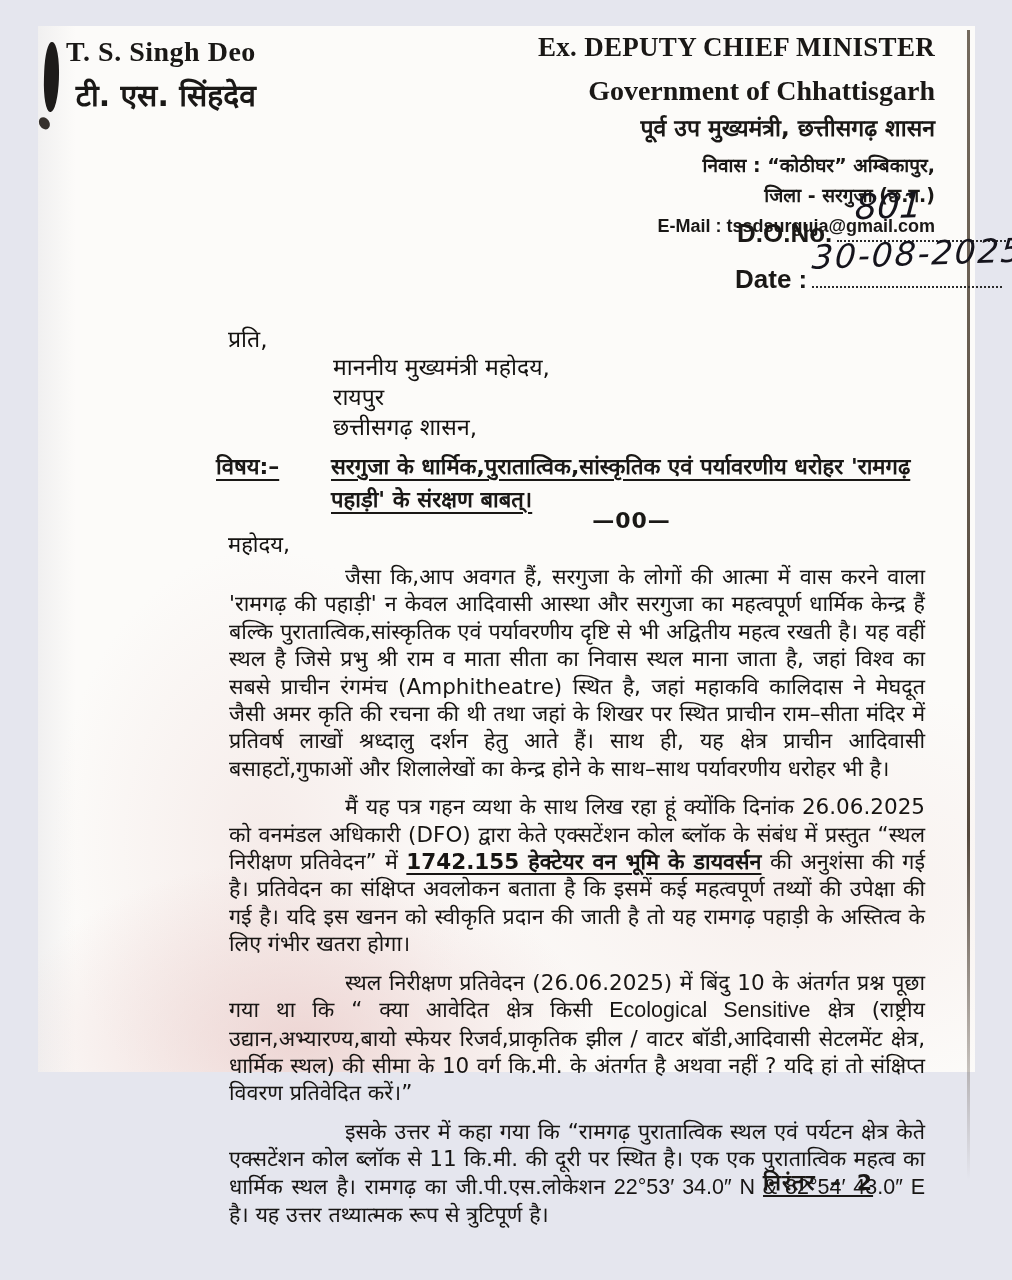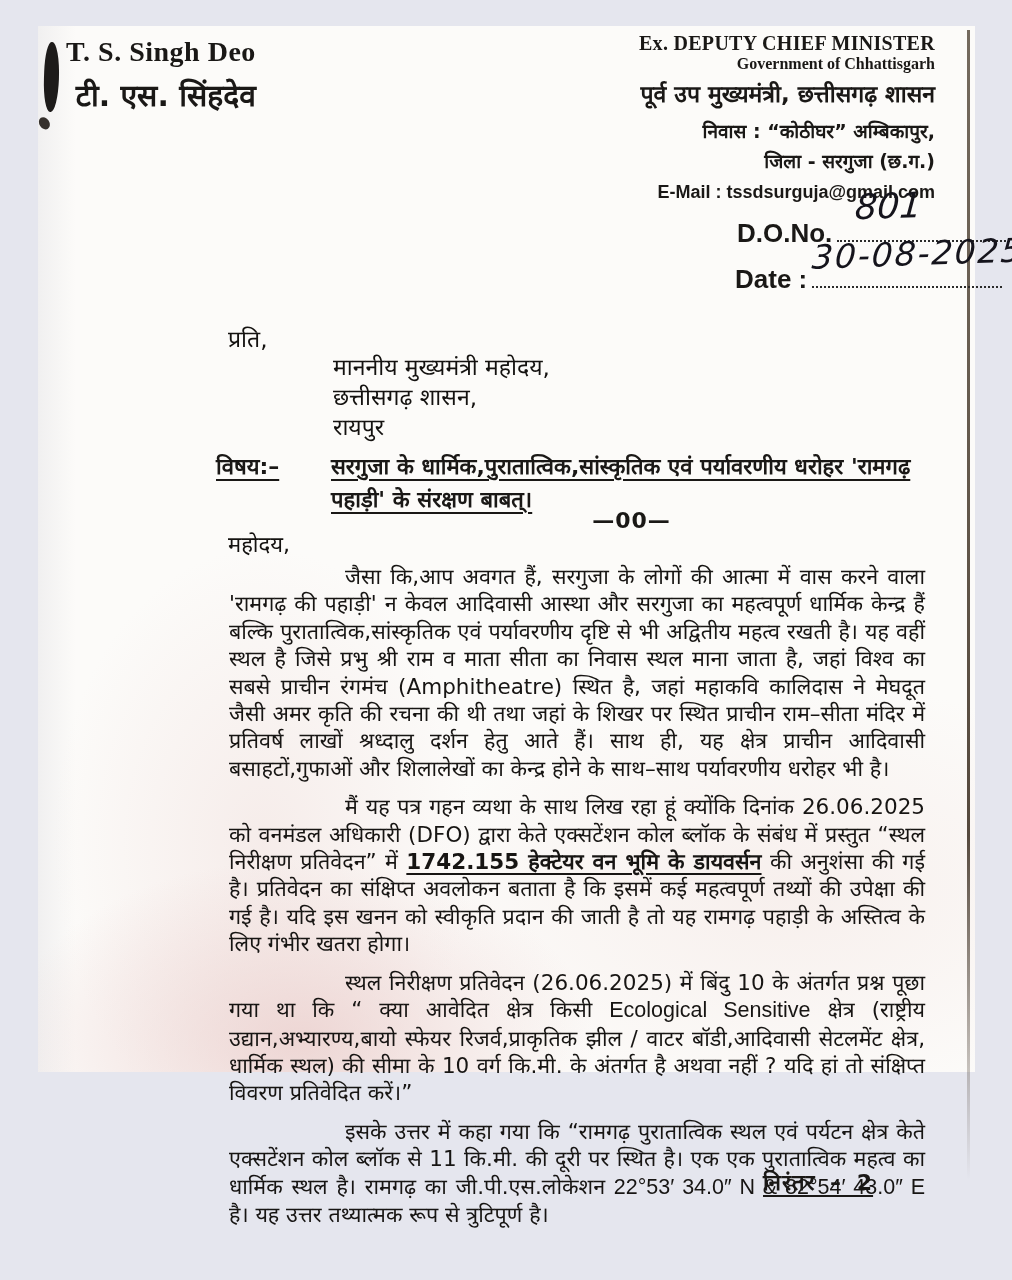--- a/index.html
+++ b/index.html
@@ -16,22 +16,22 @@
              background:linear-gradient(#746a5e,#55493d 70%,rgba(85,73,61,0));}
   .binding-mark{position:absolute;left:6px;top:16px;width:15px;height:70px;background:#1d1b1a;
                 border-radius:45% 55% 50% 50%;transform:rotate(2deg);}
   .binding-mark::after{content:"";position:absolute;left:-3px;bottom:-18px;width:10px;height:13px;
                 background:#35302c;border-radius:50%;transform:rotate(-35deg);}
   
   .hdr-left{position:absolute;left:28px;top:10px;}
   .name-en{font-family:"Liberation Serif",serif;font-weight:bold;font-size:28px;letter-spacing:0.5px;}
   .name-hi{font-weight:bold;font-size:30px;margin-top:6px;text-align:right;}
   .hdr-right{position:absolute;right:40px;top:6px;text-align:right;}
-  .title-en{font-family:"Liberation Serif",serif;font-weight:bold;font-size:20px;letter-spacing:0.3px;}
-  .govt-en{font-family:"Liberation Serif",serif;font-weight:bold;font-size:16px;margin-top:0;}
+  .title-en{font-family:"Liberation Serif",serif;font-weight:bold;font-size:27px;letter-spacing:0.3px;}
+  .govt-en{font-family:"Liberation Serif",serif;font-weight:bold;font-size:28px;margin-top:12px;}
   .title-hi{font-weight:bold;font-size:23px;margin-top:4px;}
   .addr-hi{font-weight:bold;font-size:19px;margin-top:9px;}
   .addr2-hi{font-weight:bold;font-size:19px;margin-top:4px;}
   .email{font-family:Liberation Sans, sans-serif;font-weight:bold;font-size:18px;margin-top:8px;}
   
   .ref-row{position:absolute;white-space:nowrap;}
   .do-row{left:699px;top:192px;}
   .date-row{left:697px;top:238px;text-align:right;}
   .ref-label{font-family:"Liberation Sans",sans-serif;font-weight:bold;font-size:26px;}
   .dotline{display:inline-block;position:relative;height:22px;vertical-align:baseline;
@@ -99,22 +99,22 @@
       <span class="ref-label">Date :</span>
       <span class="dotline">
         <span class="hand hand-date">30-08-2025</span>
       </span>
     </div>
 
     <div class="prati">प्रति,</div>
 
     <div class="addr-block">
       <div>माननीय मुख्यमंत्री महोदय,</div>
+      <div>रायपुर</div>
       <div>छत्तीसगढ़ शासन,</div>
-      <div>रायपुर</div>
     </div>
 
     <div class="subject-row">
       <span class="subject-label">विषय:–</span>
       <span class="subject-text">सरगुजा के धार्मिक,पुरातात्विक,सांस्कृतिक एवं पर्यावरणीय धरोहर 'रामगढ़ पहाड़ी' के संरक्षण बाबत्।</span>
     </div>
 
     <div class="divider">—00—</div>
 
     <div class="salutation">महोदय,</div>

